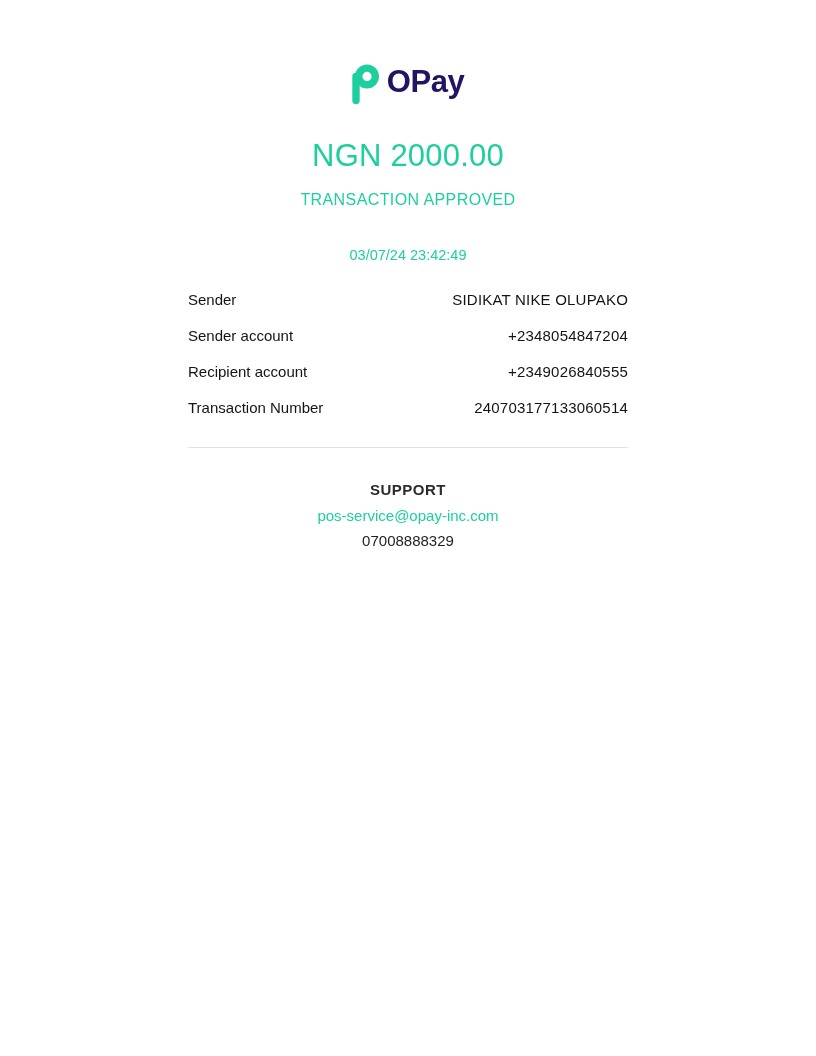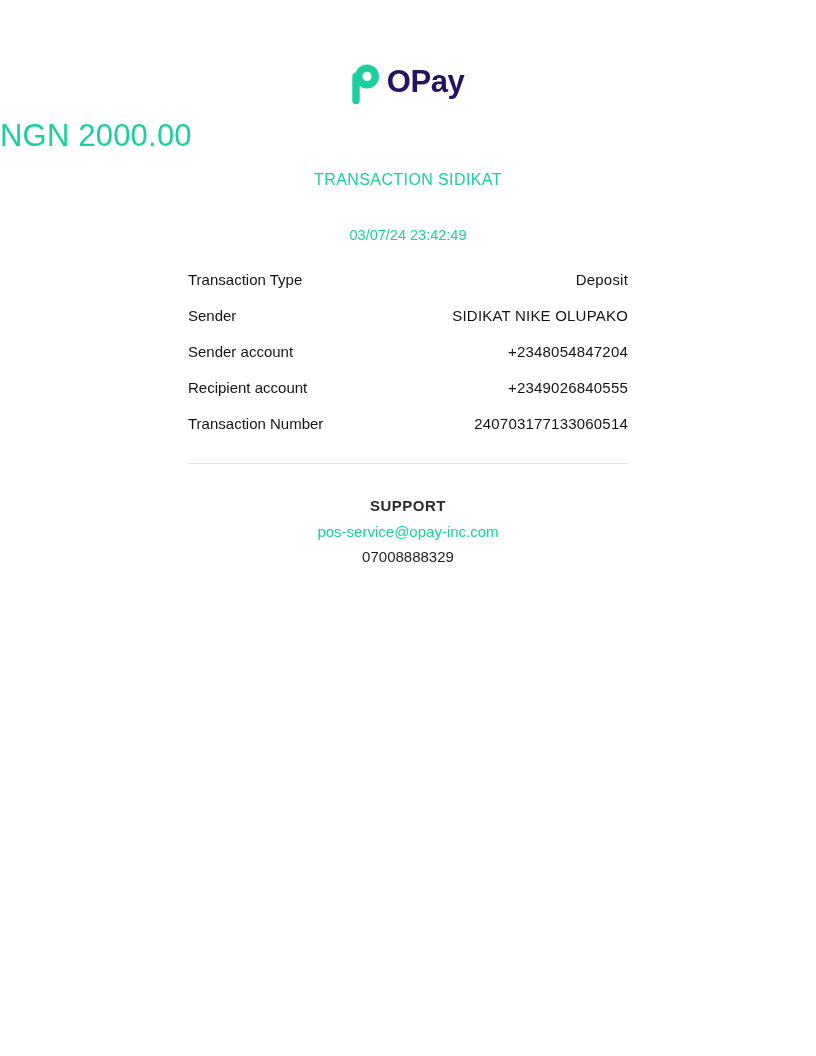--- a/index.html
+++ b/index.html
@@ -48,21 +48,22 @@
     border-top: 1px solid #c9c9c9;
   }
   .section-header .section-title {
     padding: 0 26px;
     font-size: 15.5px;
     color: #3d3d3d;
     white-space: nowrap;
   }
   
   .amount {
-    margin-top: 13px;
+    margin-top: 33px;
+    text-align: center;
     font-size: 31px;
     color: #1dcf9f;
     letter-spacing: 0.2px;
   }
   .status {
     margin-top: 17px;
     text-align: center;
     font-size: 16px;
     color: #1dcf9f;
     letter-spacing: 0.4px;
@@ -126,28 +127,24 @@
   <div class="logo-row">
     <svg class="logo-icon" width="27" height="41" viewBox="0 0 27 41" aria-hidden="true">
       <circle cx="15" cy="12.4" r="8.3" fill="none" stroke="#1dcf9f" stroke-width="7.4"></circle>
       <path d="M4 12.4 L4 36.6" fill="none" stroke="#1dcf9f" stroke-width="7.4" stroke-linecap="round"></path>
     </svg>
     <span class="logo-word">OPay</span>
   </div>
 
 
   <div class="amount">NGN 2000.00</div>
-  <div class="status">TRANSACTION SIDIKAT</div>
+  <div class="status">TRANSACTION APPROVED</div>
   <div class="datetime">03/07/24 23:42:49</div>
 
   <div class="details">
-      <div class="detail-row">
-        <span class="detail-label">Transaction Type</span>
-        <span class="detail-value">Deposit</span>
-      </div>
       <div class="detail-row">
         <span class="detail-label">Sender</span>
         <span class="detail-value">SIDIKAT NIKE OLUPAKO</span>
       </div>
       <div class="detail-row">
         <span class="detail-label">Sender account</span>
         <span class="detail-value">+2348054847204</span>
       </div>
       <div class="detail-row">
         <span class="detail-label">Recipient account</span>

